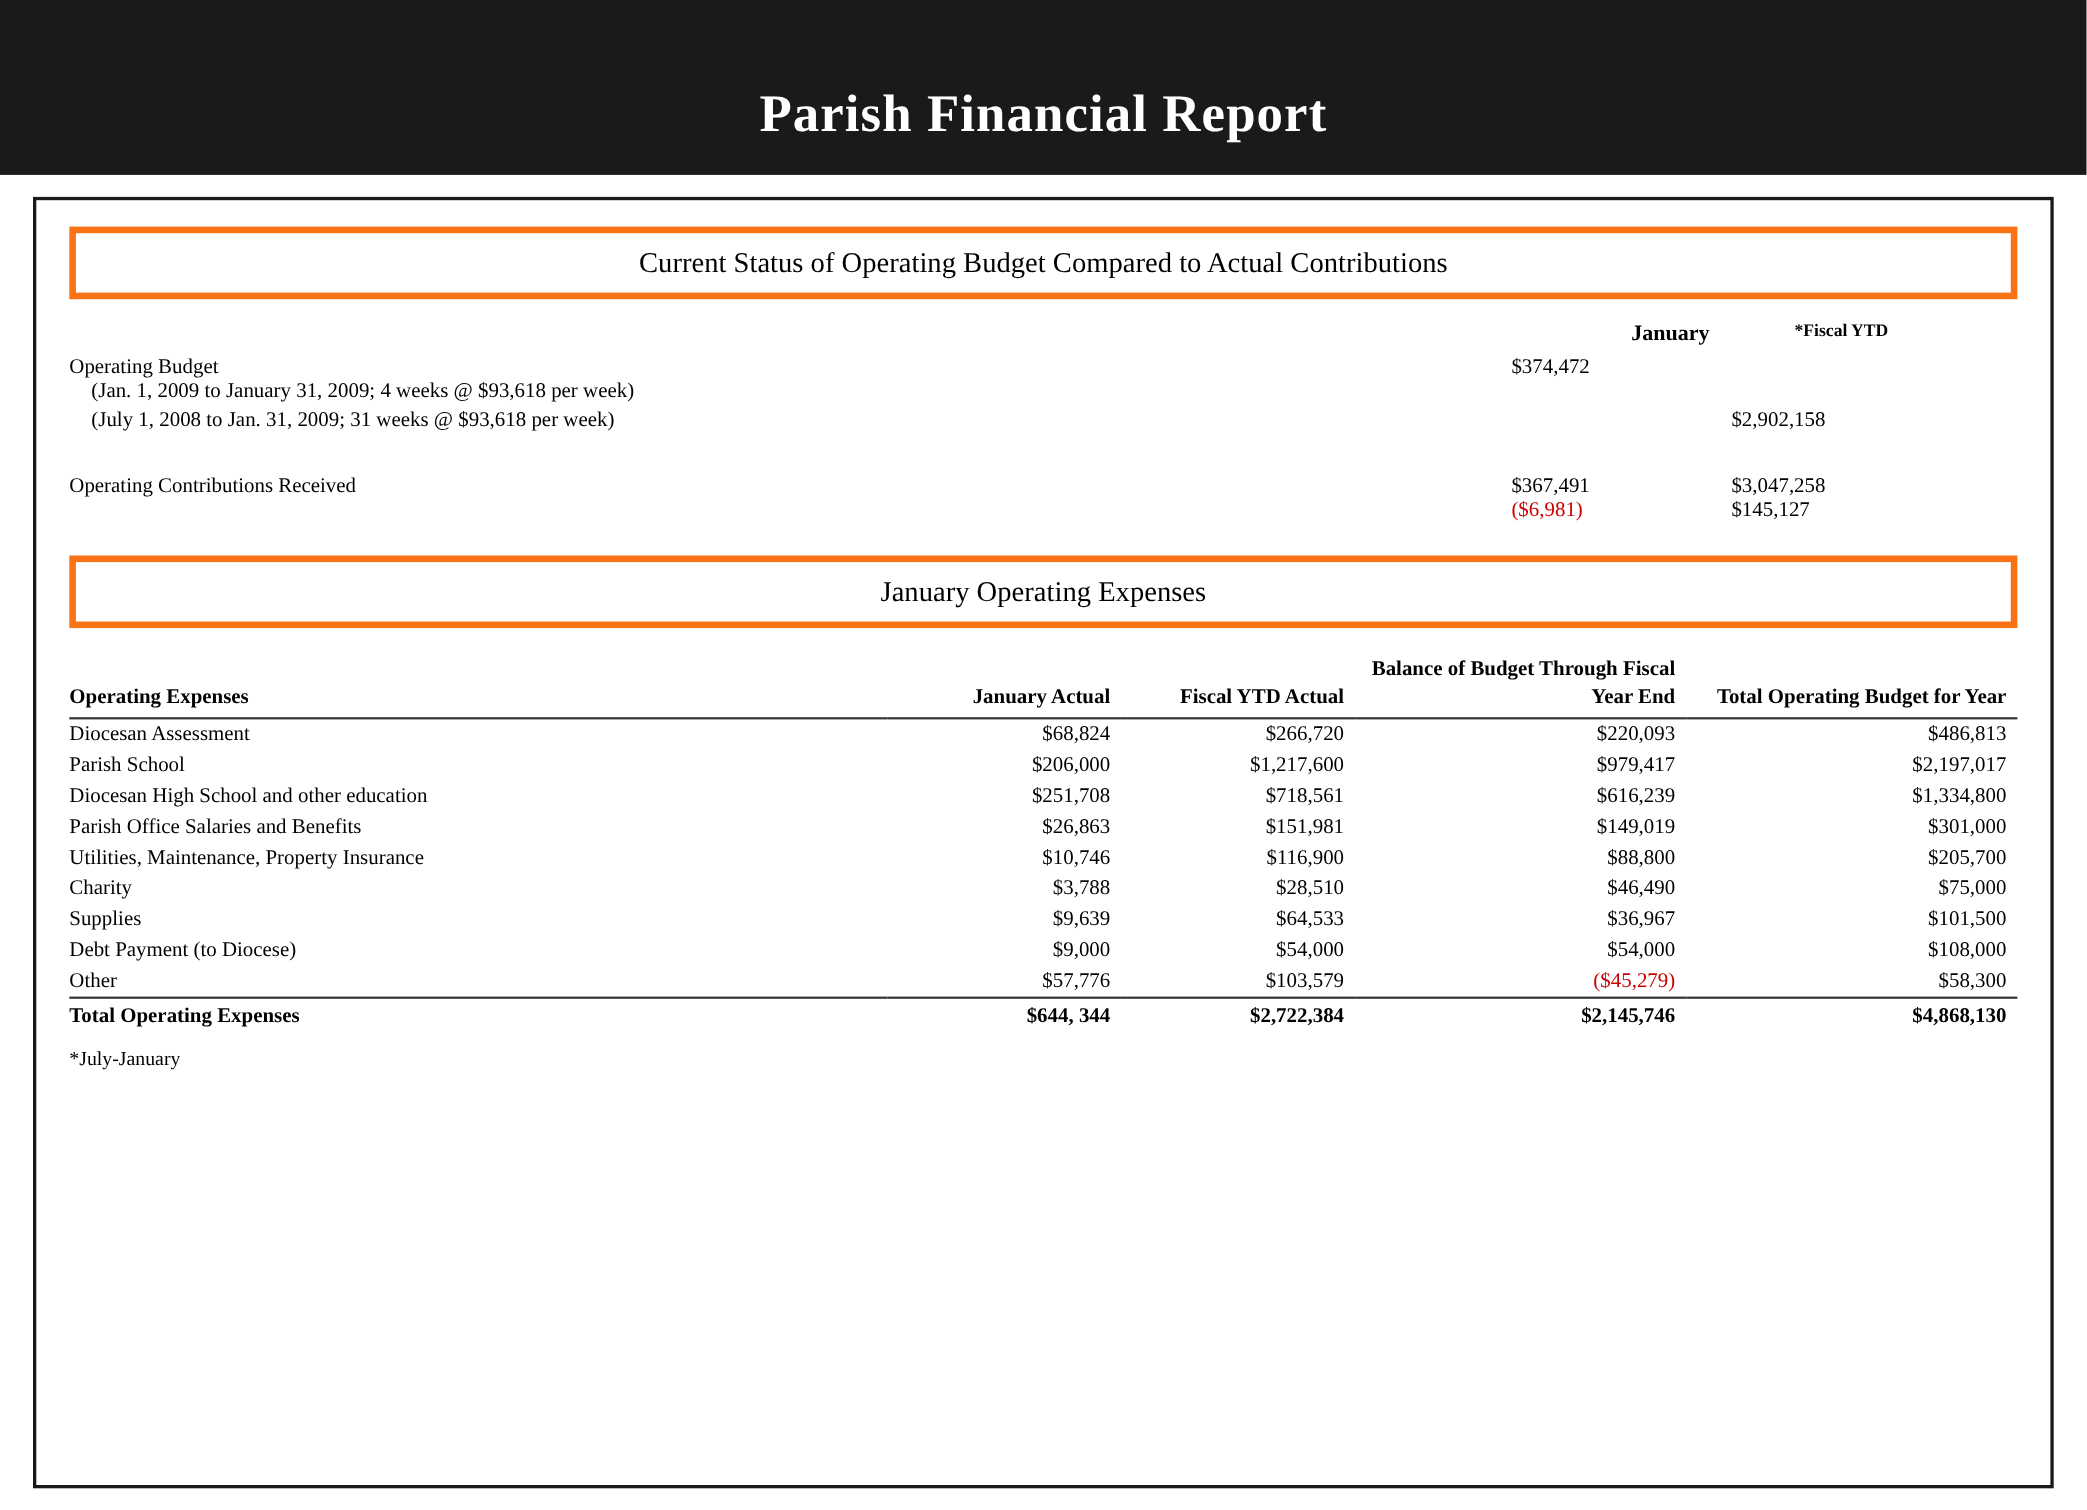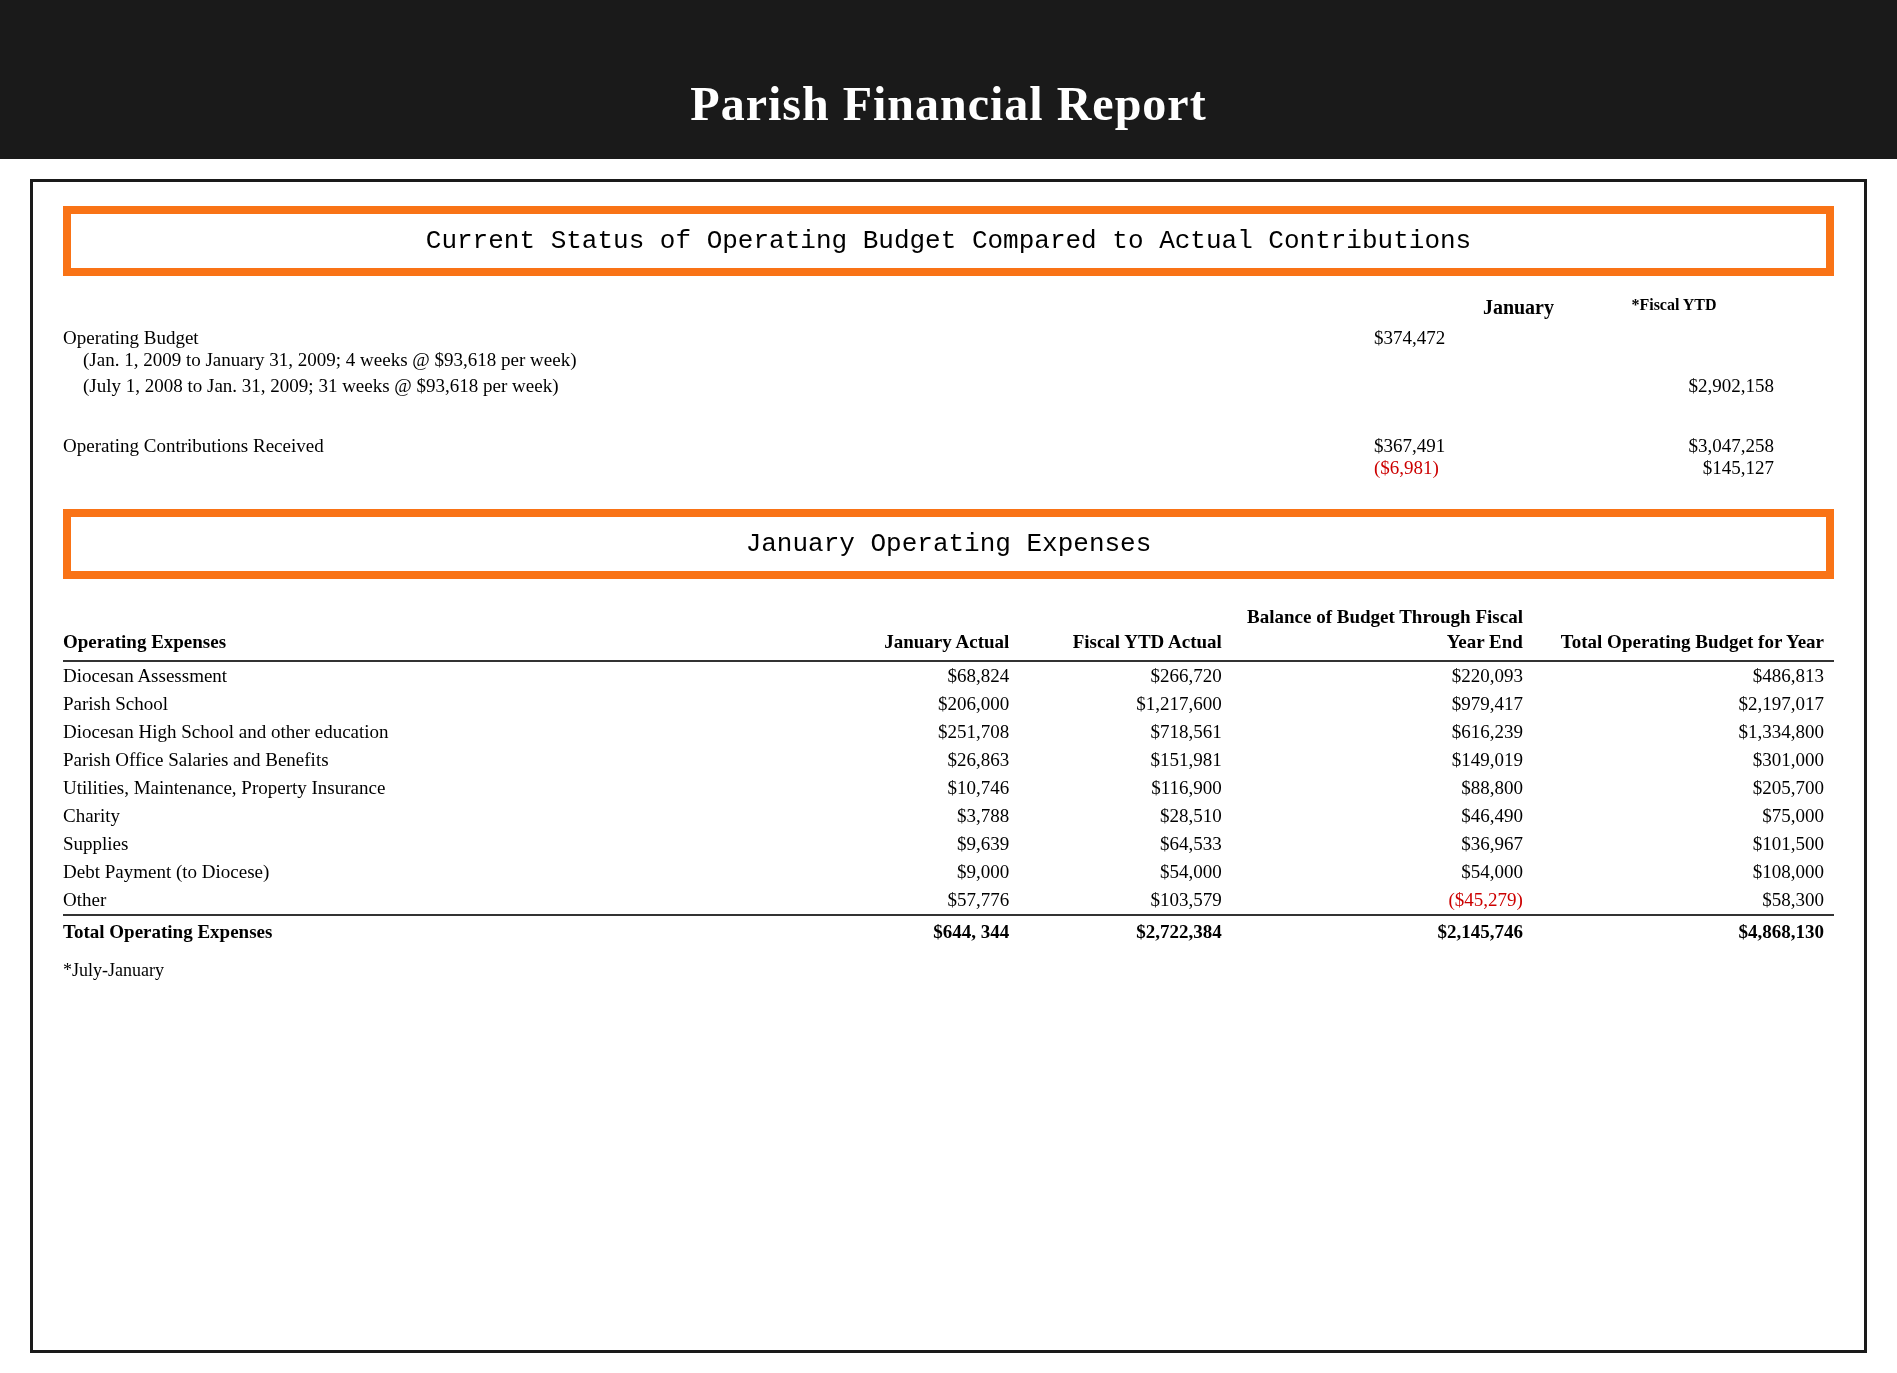--- a/index.html
+++ b/index.html
@@ -23,24 +23,23 @@
       letter-spacing: 1px;
       margin-top: 48px;
     }
     .main-content {
       border: 3px solid #1a1a1a;
       margin: 20px 30px;
       padding: 24px 30px 30px 30px;
       flex: 1;
     }
     .section-box {
-      border: 8px solid #f97316;
+      border: 6px solid #f97316;
       padding: 12px 20px;
       margin-bottom: 20px;
-      font-family: Liberation Mono, monospace;
     }
     .section-box h2 {
       text-align: center;
       font-size: 26px;
       font-weight: normal;
     }
     
     .top-section {
       margin: 20px 0 30px 0;
     }
@@ -63,21 +62,21 @@
     .budget-label .indent {
       padding-left: 20px;
       display: block;
     }
     .budget-values {
       display: flex;
       align-items: flex-start;
       padding-right: 60px;
     }
     .val-jan { width: 200px; text-align: left; font-size: 19px; padding-right: 20px; }
-    .val-ytd { width: 200px; text-align: right; font-size: 19px; }
+    .val-ytd { width: 200px; font-size: 19px; }
     .red { color: #cc0000; }
     .spacer { height: 20px; }
     
     .expenses-section {
       margin-top: 10px;
     }
     .expenses-table {
       width: 100%;
       border-collapse: collapse;
       font-size: 19px;

